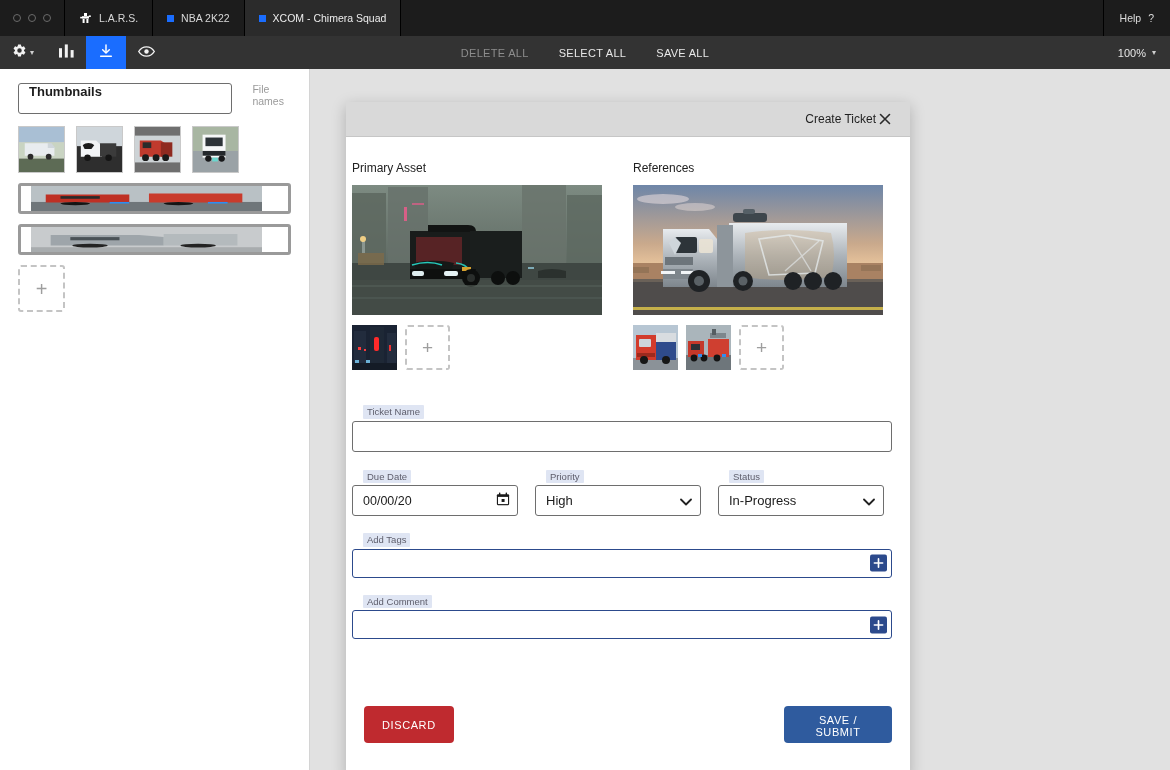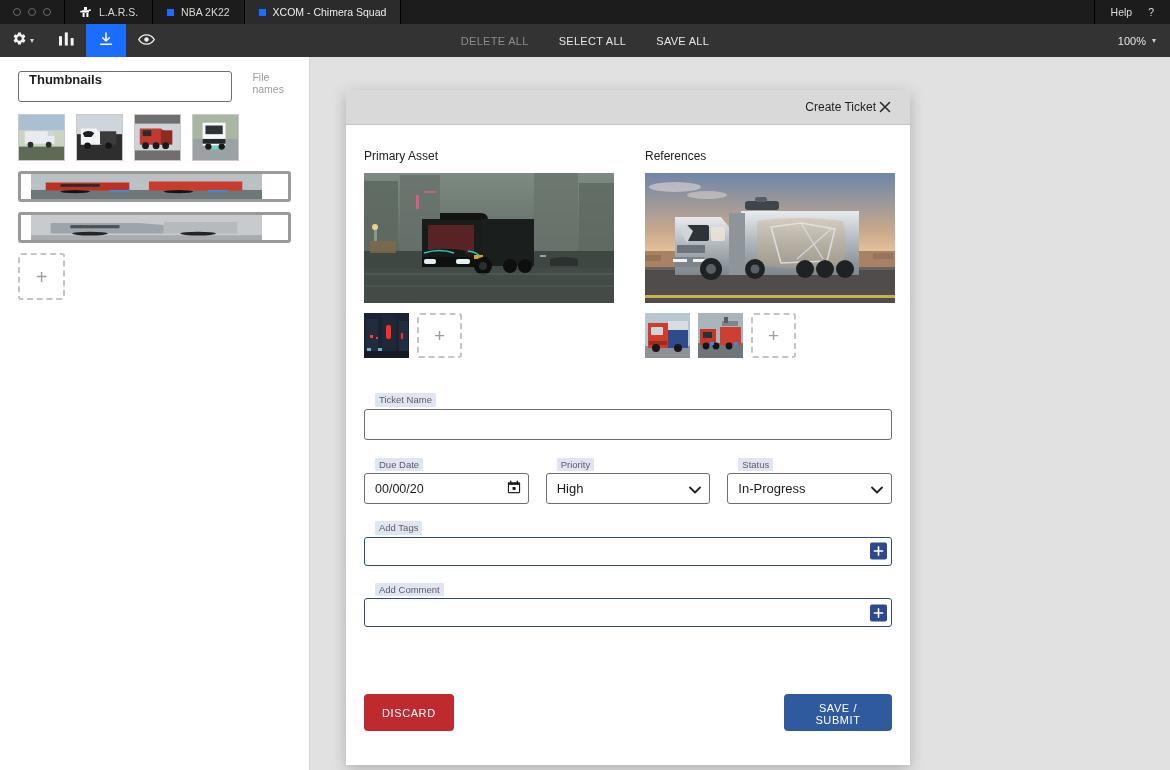--- a/index.html
+++ b/index.html
@@ -5,21 +5,21 @@
   * { box-sizing: border-box; margin: 0; padding: 0; }
   html, body {
     width: 1170px; height: 770px;
     font-family: "Liberation Sans", sans-serif;
     background: #ffffff;
     overflow: hidden;
   }
 
   
   .tabbar {
-    height: 24px; background: #1c1c1c;
+    height: 36px; background: #1c1c1c;
     display: flex; align-items: stretch;
     position: relative;
   }
   .traffic {
     display: flex; align-items: center; gap: 7px;
     padding: 0 13px;
   }
   .dot {
     width: 8px; height: 8px; border-radius: 50%;
     border: 1px solid #6a6a6a; background: transparent;
@@ -29,21 +29,21 @@
     padding: 0 14px;
     font-size: 10.5px; color: #d8d8d8;
     border-left: 1px solid #000;
     white-space: nowrap;
   }
   .tab.active { background: #2b2b2b; color: #ededed; }
   .tab-sq { width: 7px; height: 7px; background: #1a6dff; display: inline-block; }
   .lars-icon { width: 13px; height: 13px; display:inline-block; }
   .tabbar-spacer { flex: 1; border-left: 1px solid #000; }
   .help {
-    display: flex; align-items: center; gap: 16px;
+    display: flex; align-items: center; gap: 7px;
     padding: 0 16px; font-size: 10.5px; color: #dcdcdc;
     border-left: 1px solid #000;
   }
 
   
   .toolbar {
     height: 33px; background: #333333;
     display: flex; align-items: stretch;
     position: relative;
   }
@@ -119,21 +119,21 @@
     height: 35px; background: #d9d9d9;
     border-bottom: 1px solid #c6c6c6;
     display: flex; align-items: center; justify-content: flex-end;
     padding: 0 16px 0 18px;
   }
   .dlg-title { font-size: 12px; color: #1f1f1f; }
   .dlg-close {
     font-size: 15px; color: #2a2a2a; line-height: 1;
     width: 18px; height: 18px; display:flex; align-items:center; justify-content:center;
   }
-  .dlg-body { padding: 24px 18px 0 18px; flex: 1; position: relative; }
+  .dlg-body { padding: 24px 18px 0 6px; flex: 1; position: relative; }
 
   .asset-cols { display: flex; gap: 31px; }
   .asset-col { width: 250px; }
   .asset-label { font-size: 12px; color: #212121; margin-bottom: 10px; }
   .big-img {
     width: 250px; height: 130px; overflow: hidden; position: relative;
     background: #4a4f4b;
   }
   .mini-row { display: flex; gap: 8px; margin-top: 10px; }
   .mini {

